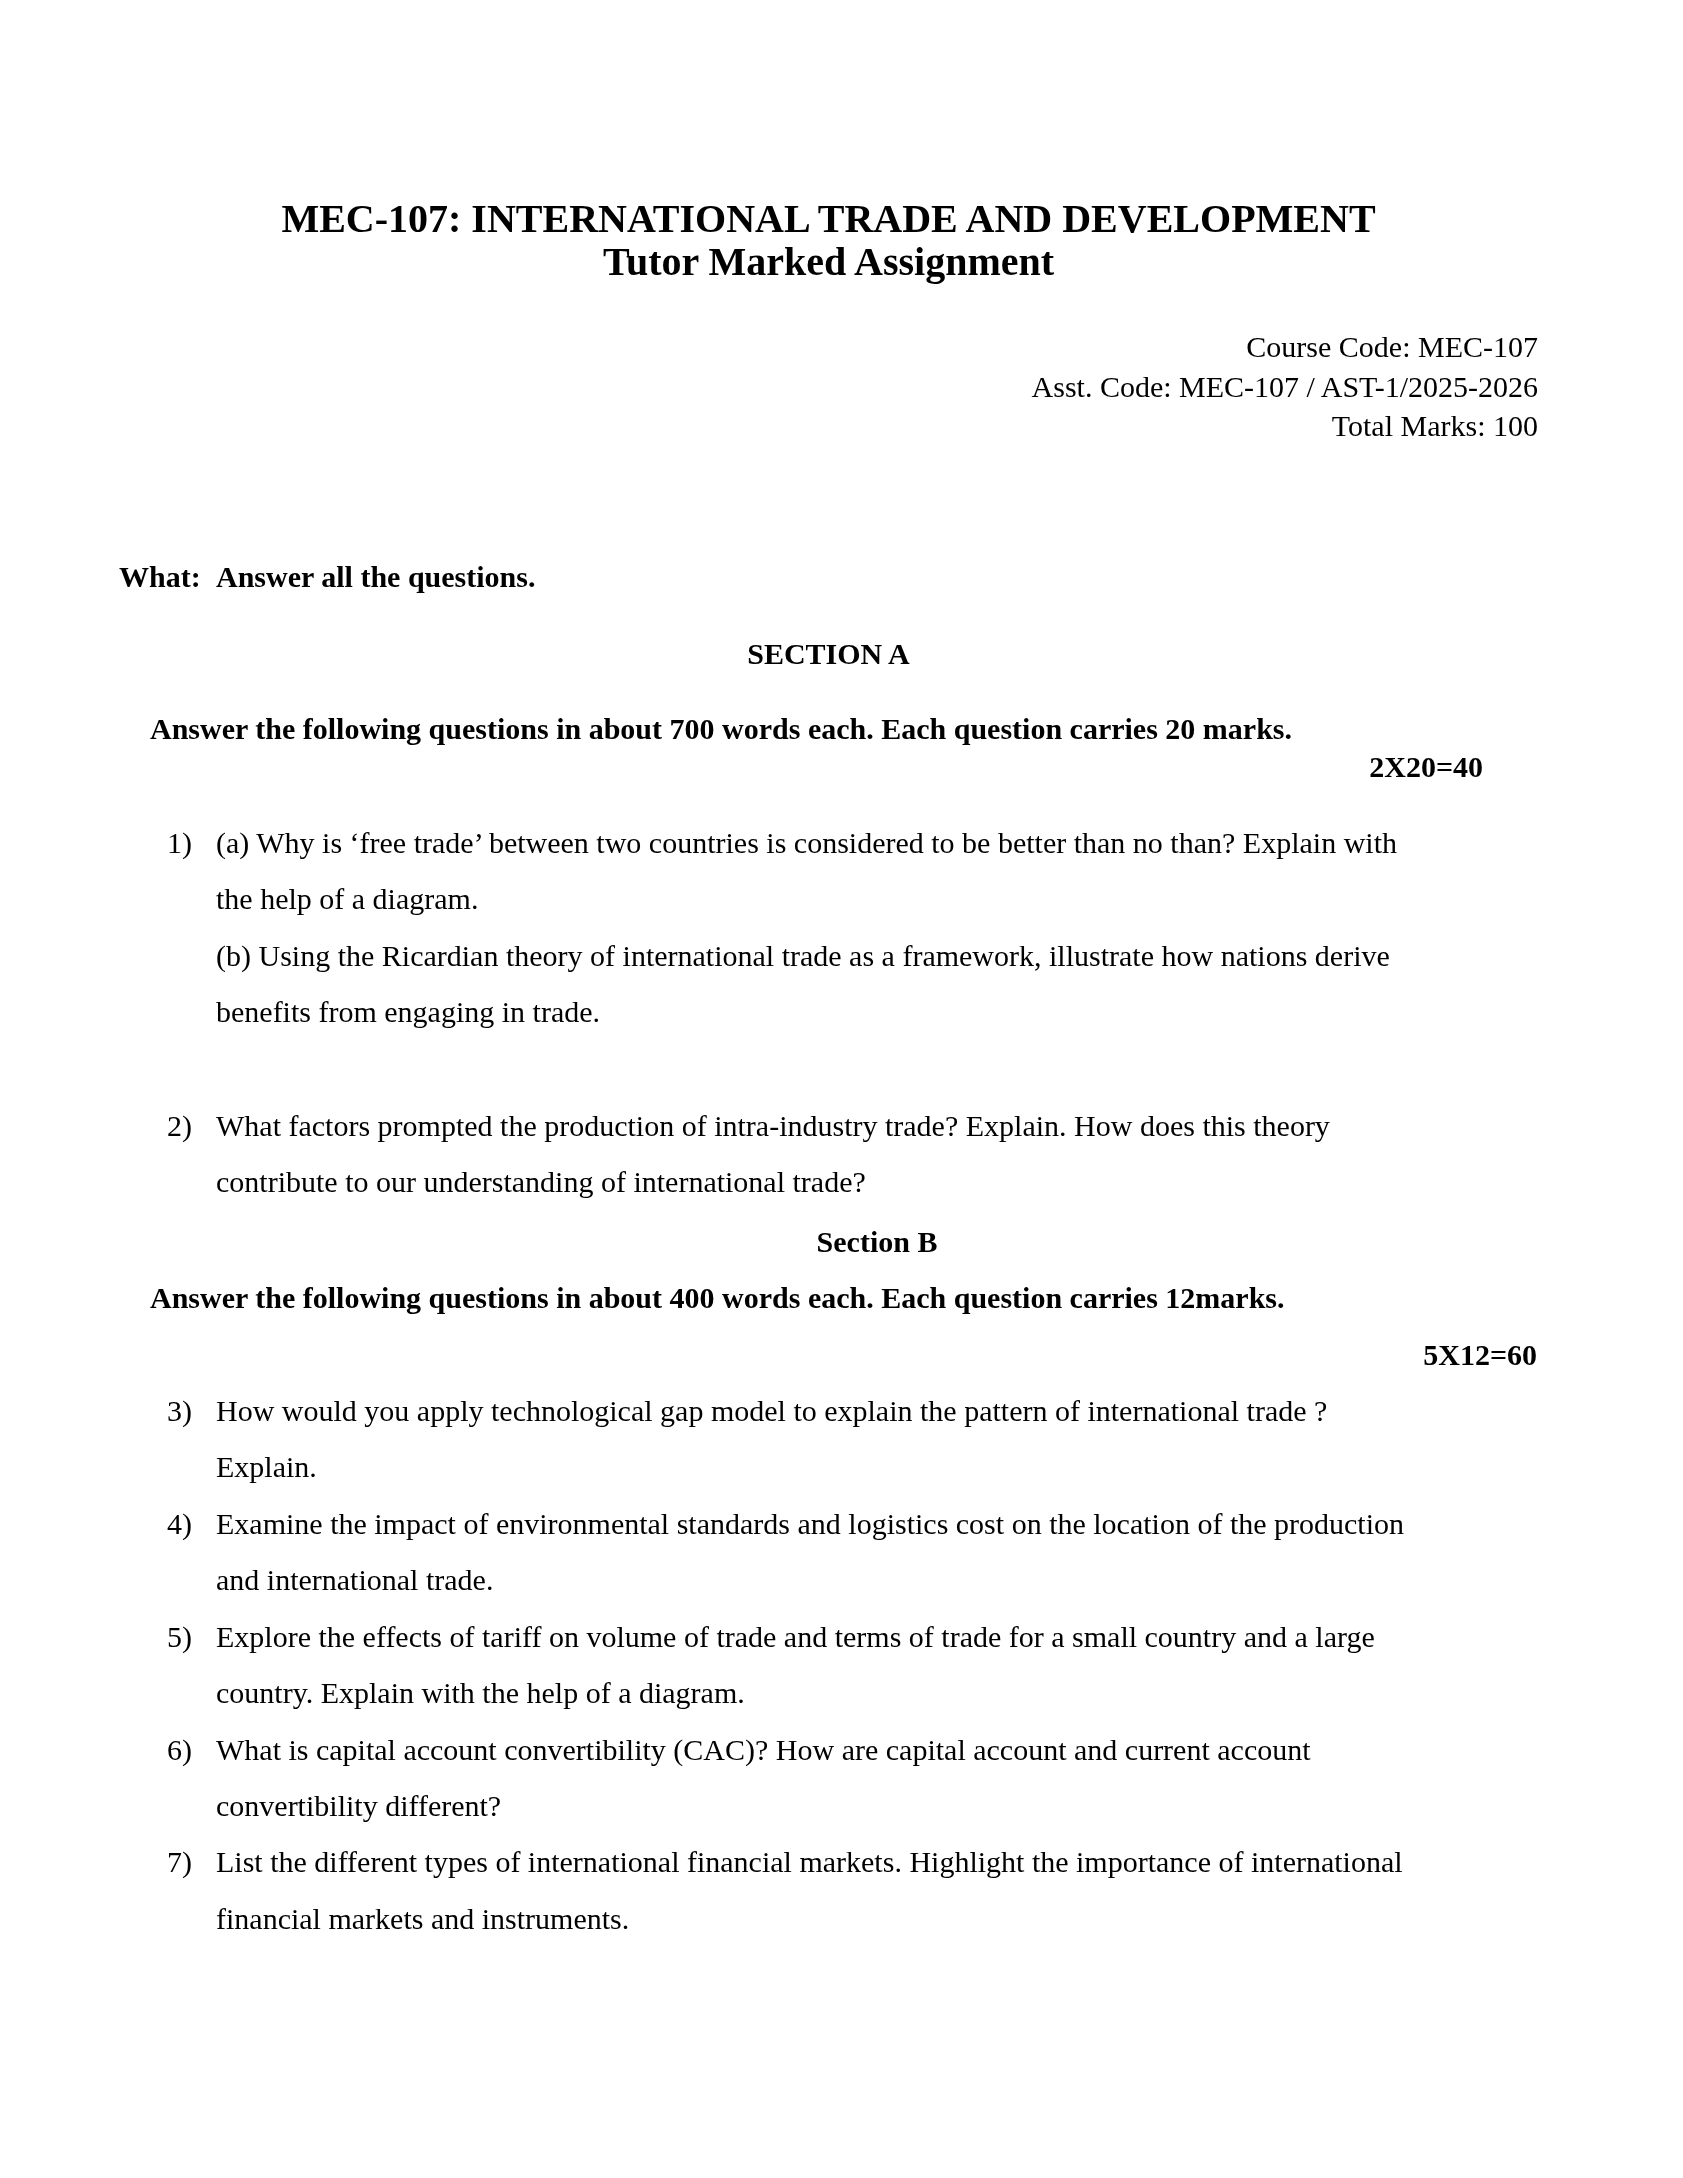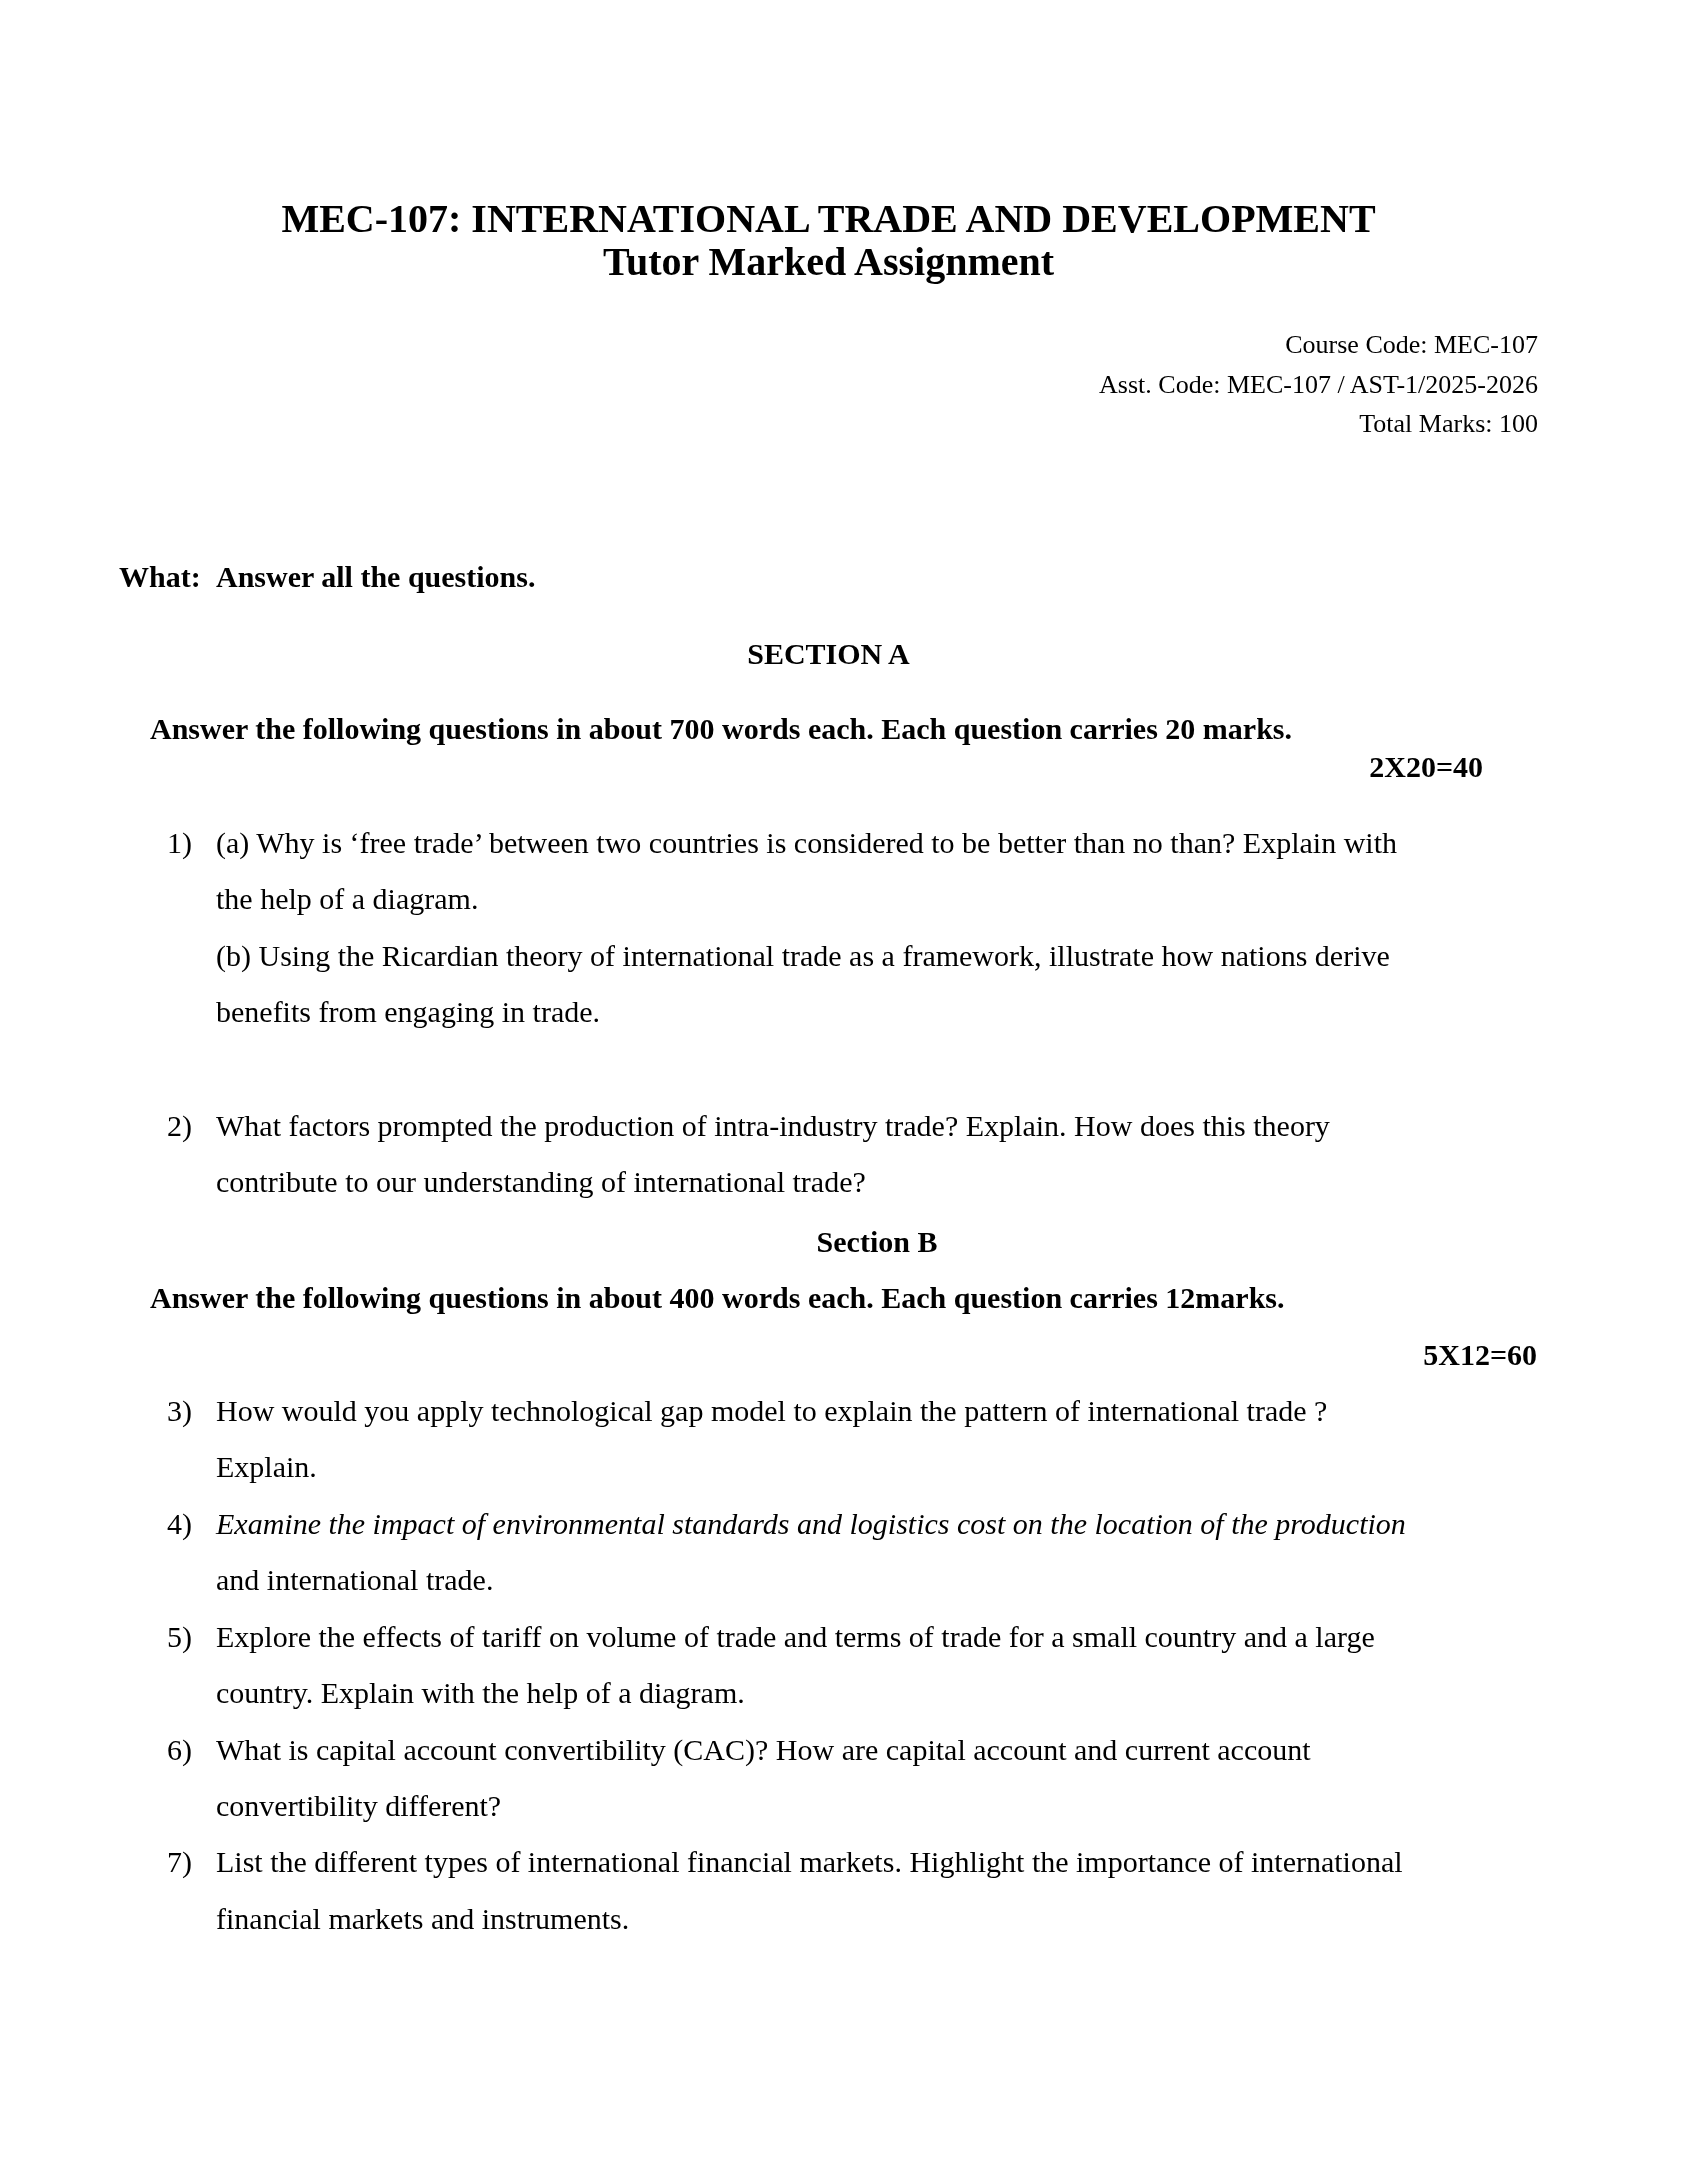--- a/index.html
+++ b/index.html
@@ -1,20 +1,20 @@
 <!DOCTYPE html>
 <html><head>
   <meta charset="utf-8">
   <style>
     html, body { margin: 0; padding: 0; background: #ffffff; }
     body { width: 1683px; height: 2178px; position: relative; overflow: hidden;
            font-family: "Liberation Serif", "DejaVu Serif", serif; color: #000; }
     .abs { position: absolute; white-space: nowrap; line-height: 1; }
     .title { font-size: 40px; font-weight: bold; left: 0; width: 1657px; text-align: center; }
-    .meta { font-size: 26px; right: 145px; text-align: right; }
+    .meta { font-size: 30px; right: 145px; text-align: right; }
     .b { font-weight: bold; }
     .body30 { font-size: 30px; }
     .center { left: 0; width: 1657px; text-align: center; }
     .qnum { left: 167px; font-size: 30px; }
     .qtext { left: 216px; font-size: 30px; }
   </style>
 </head>
 <body>
 
 <div class="abs title" style="top:199px;">MEC-107: INTERNATIONAL TRADE AND DEVELOPMENT</div>
@@ -50,21 +50,21 @@
 <div class="abs body30 b" style="top:1340px; right:146px;">5X12=60</div>
 
 <div>
   <div class="abs qnum" style="top:1396px;">3)</div>
   <div class="abs qtext" style="top:1396px;">How would you apply technological gap model to explain the pattern of international trade ?</div>
   <div class="abs qtext" style="top:1452px;">Explain.</div>
 </div>
 
 <div>
   <div class="abs qnum" style="top:1509px;">4)</div>
-  <div class="abs qtext" style="top:1509px;font-style:italic;">Examine the impact of environmental standards and logistics cost on the location of the production</div>
+  <div class="abs qtext" style="top:1509px;">Examine the impact of environmental standards and logistics cost on the location of the production</div>
   <div class="abs qtext" style="top:1565px;">and international trade.</div>
 </div>
 
 <div>
   <div class="abs qnum" style="top:1622px;">5)</div>
   <div class="abs qtext" style="top:1622px;">Explore the effects of tariff on volume of trade and terms of trade for a small country and a large</div>
   <div class="abs qtext" style="top:1678px;">country. Explain with the help of a diagram.</div>
 </div>
 
 <div>

